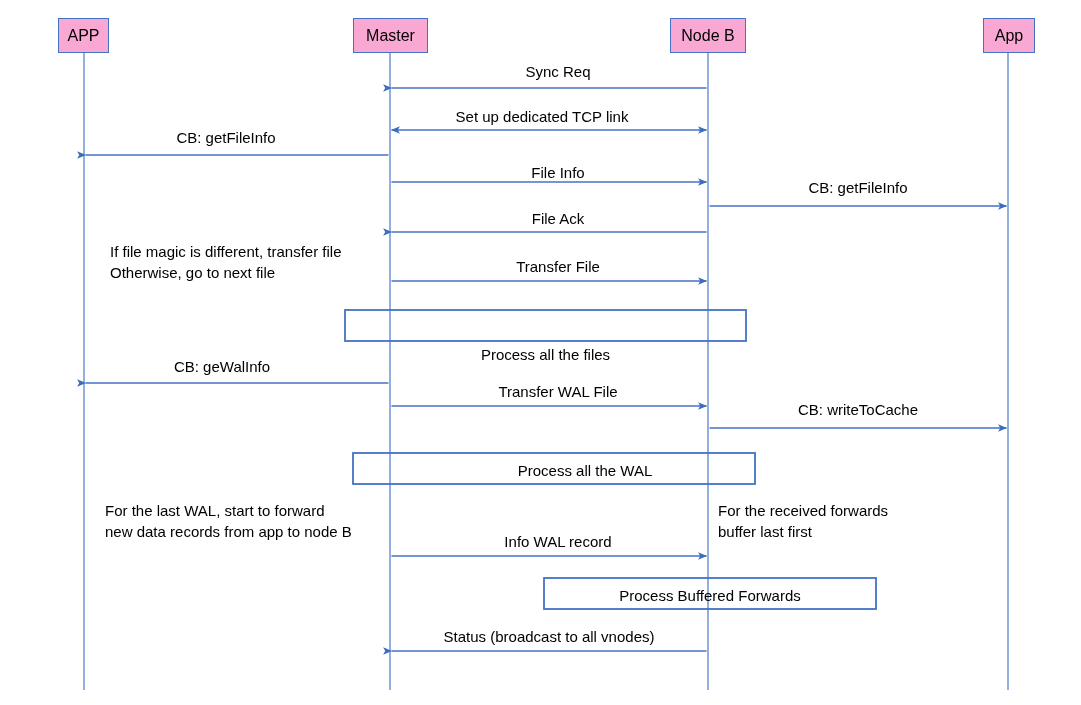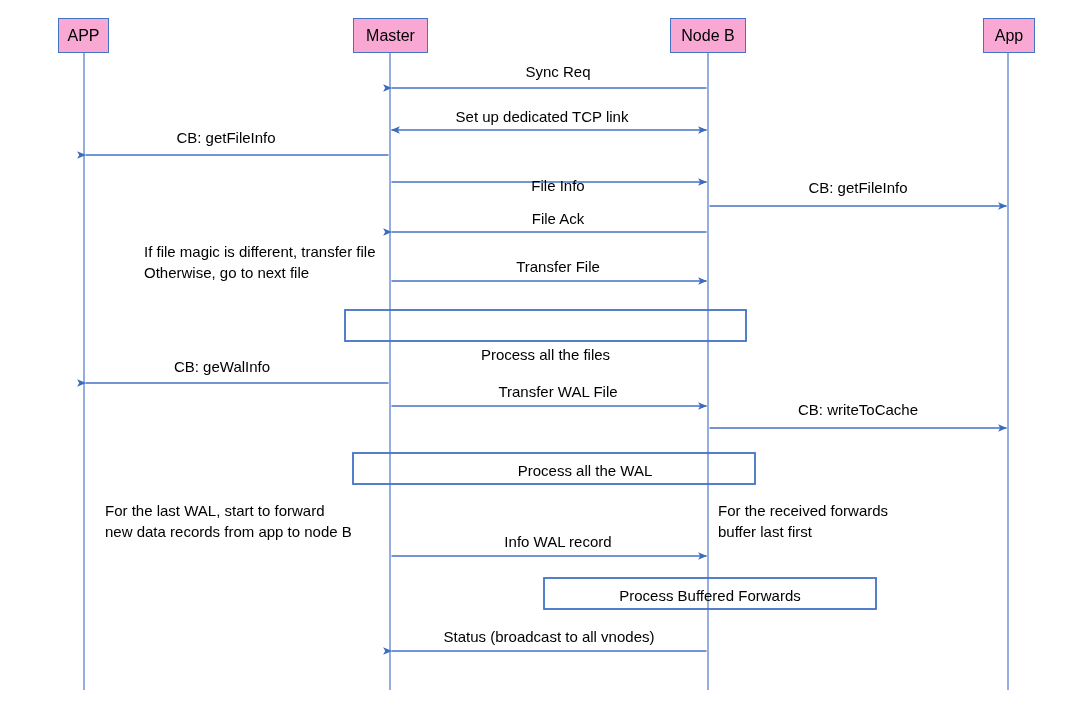--- a/index.html
+++ b/index.html
@@ -114,37 +114,37 @@
         <span>Node B</span>
       </div>
       <div class="lifeline-box" style="left: 983px; top: 18px; width: 52px; height: 35px;">
         <span>App</span>
       </div>
     </div>
   <div id="message-labels">
       <div class="msg-label" style="left: 558px; top: 62px;">Sync Req</div>
       <div class="msg-label" style="left: 542px; top: 107px;">Set up dedicated TCP link</div>
       <div class="msg-label" style="left: 226px; top: 128px;">CB: getFileInfo</div>
-      <div class="msg-label" style="left: 558px; top: 176px;">File Info</div>
+      <div class="msg-label" style="left: 558px; top: 163px;">File Info</div>
       <div class="msg-label" style="left: 858px; top: 178px;">CB: getFileInfo</div>
       <div class="msg-label" style="left: 558px; top: 209px;">File Ack</div>
       <div class="msg-label" style="left: 558px; top: 257px;">Transfer File</div>
       <div class="msg-label" style="left: 558px; top: 382px;">Transfer WAL File</div>
       <div class="msg-label" style="left: 222px; top: 357px;">CB: geWalInfo</div>
       <div class="msg-label" style="left: 858px; top: 400px;">CB: writeToCache</div>
       <div class="msg-label" style="left: 558px; top: 532px;">Info WAL record</div>
       <div class="msg-label" style="left: 549px; top: 627px;">Status (broadcast to all vnodes)</div>
     </div>
   <div id="activation-labels">
       <div class="act-label" style="left: 545.5px; top: 326.5px; margin-top: 27px;">Process all the files</div>
       <div class="act-label" style="left: 554px; top: 469.5px; margin-left: 31px;">Process all the WAL</div>
       <div class="act-label" style="left: 710px; top: 594.5px;">Process Buffered Forwards</div>
     </div>
   <div id="notes-layer">
-      <div class="note-text left-anchored" style="left: 110px; top: 241px; margin-left: 34px;">If file magic is different, transfer file
+      <div class="note-text left-anchored" style="left: 110px; top: 241px;">If file magic is different, transfer file
 Otherwise, go to next file</div>
       <div class="note-text left-anchored" style="left: 105px; top: 500px;">For the last WAL, start to forward
 new data records from app to node B</div>
       <div class="note-text left-anchored" style="left: 718px; top: 500px;">For the received forwards
 buffer last first</div>
     </div>
 
 </div>
 
 </body></html>

